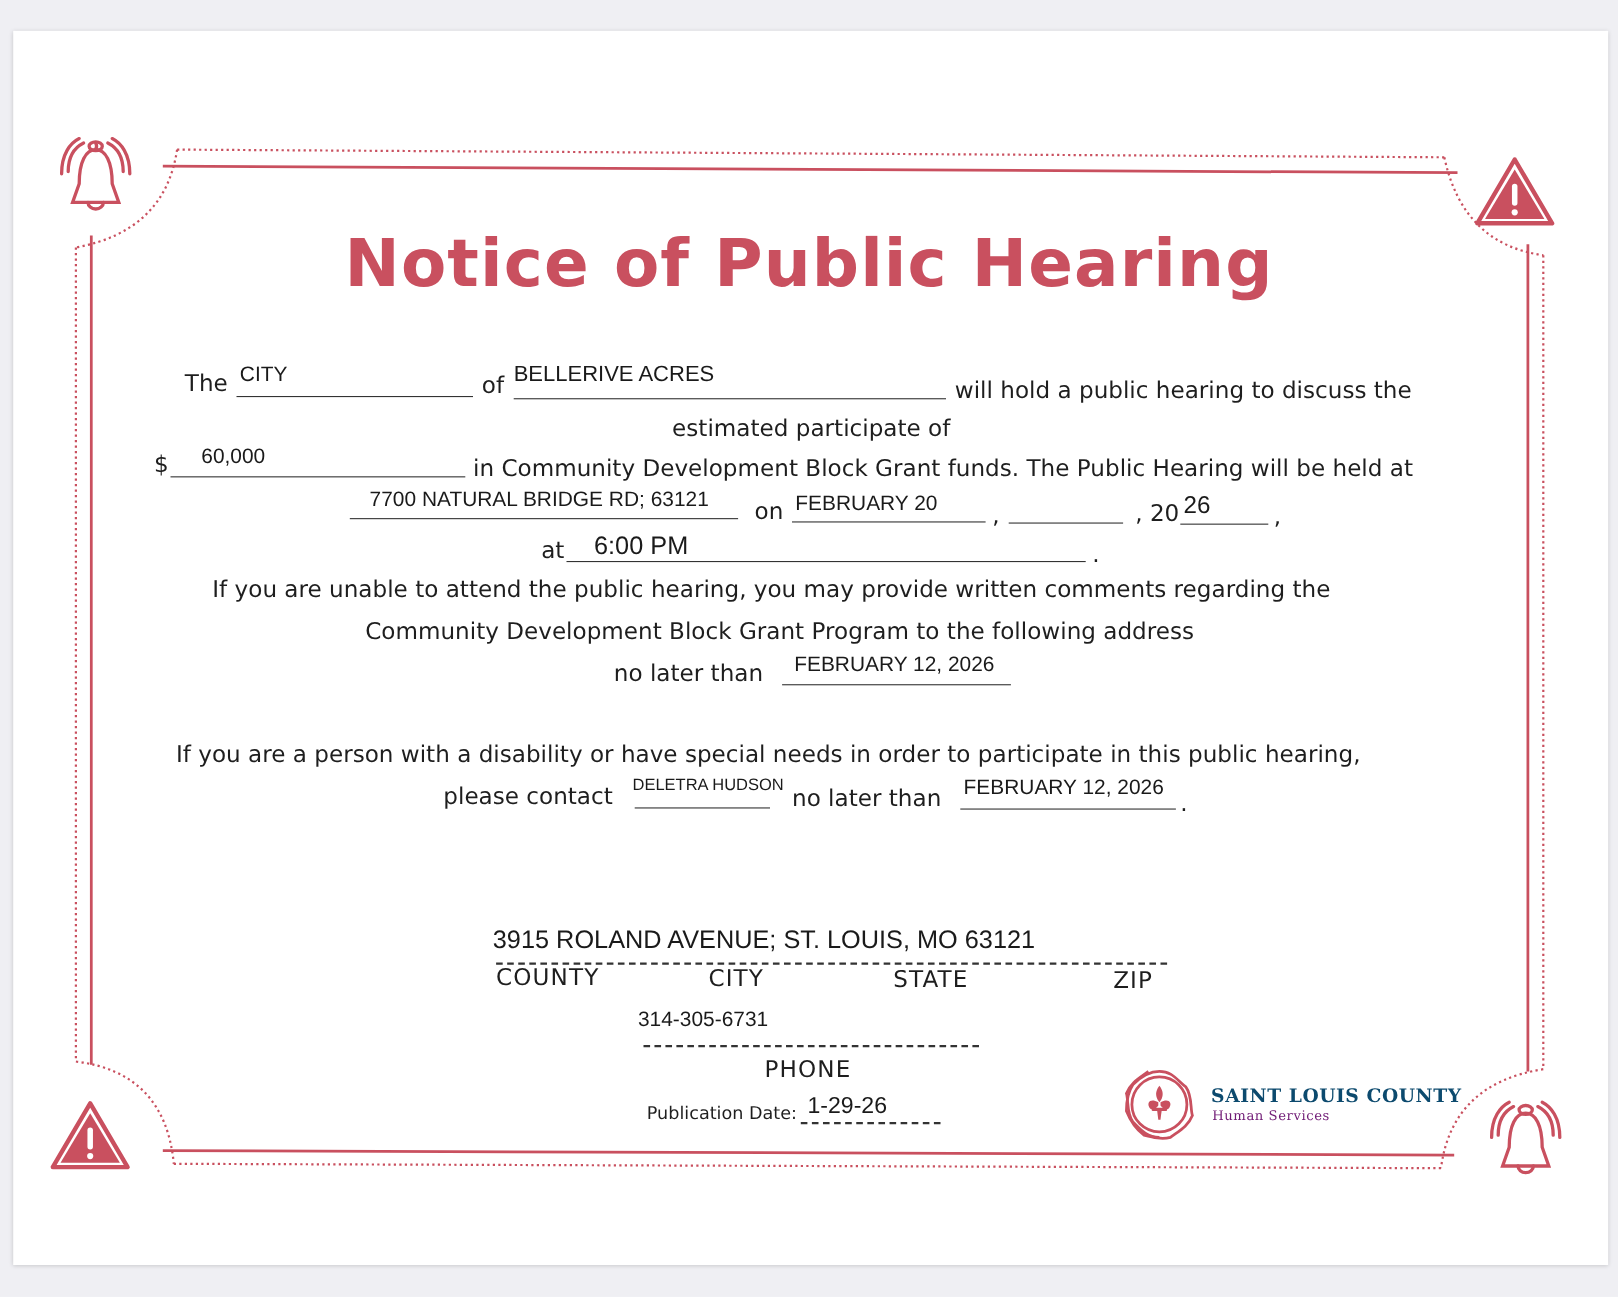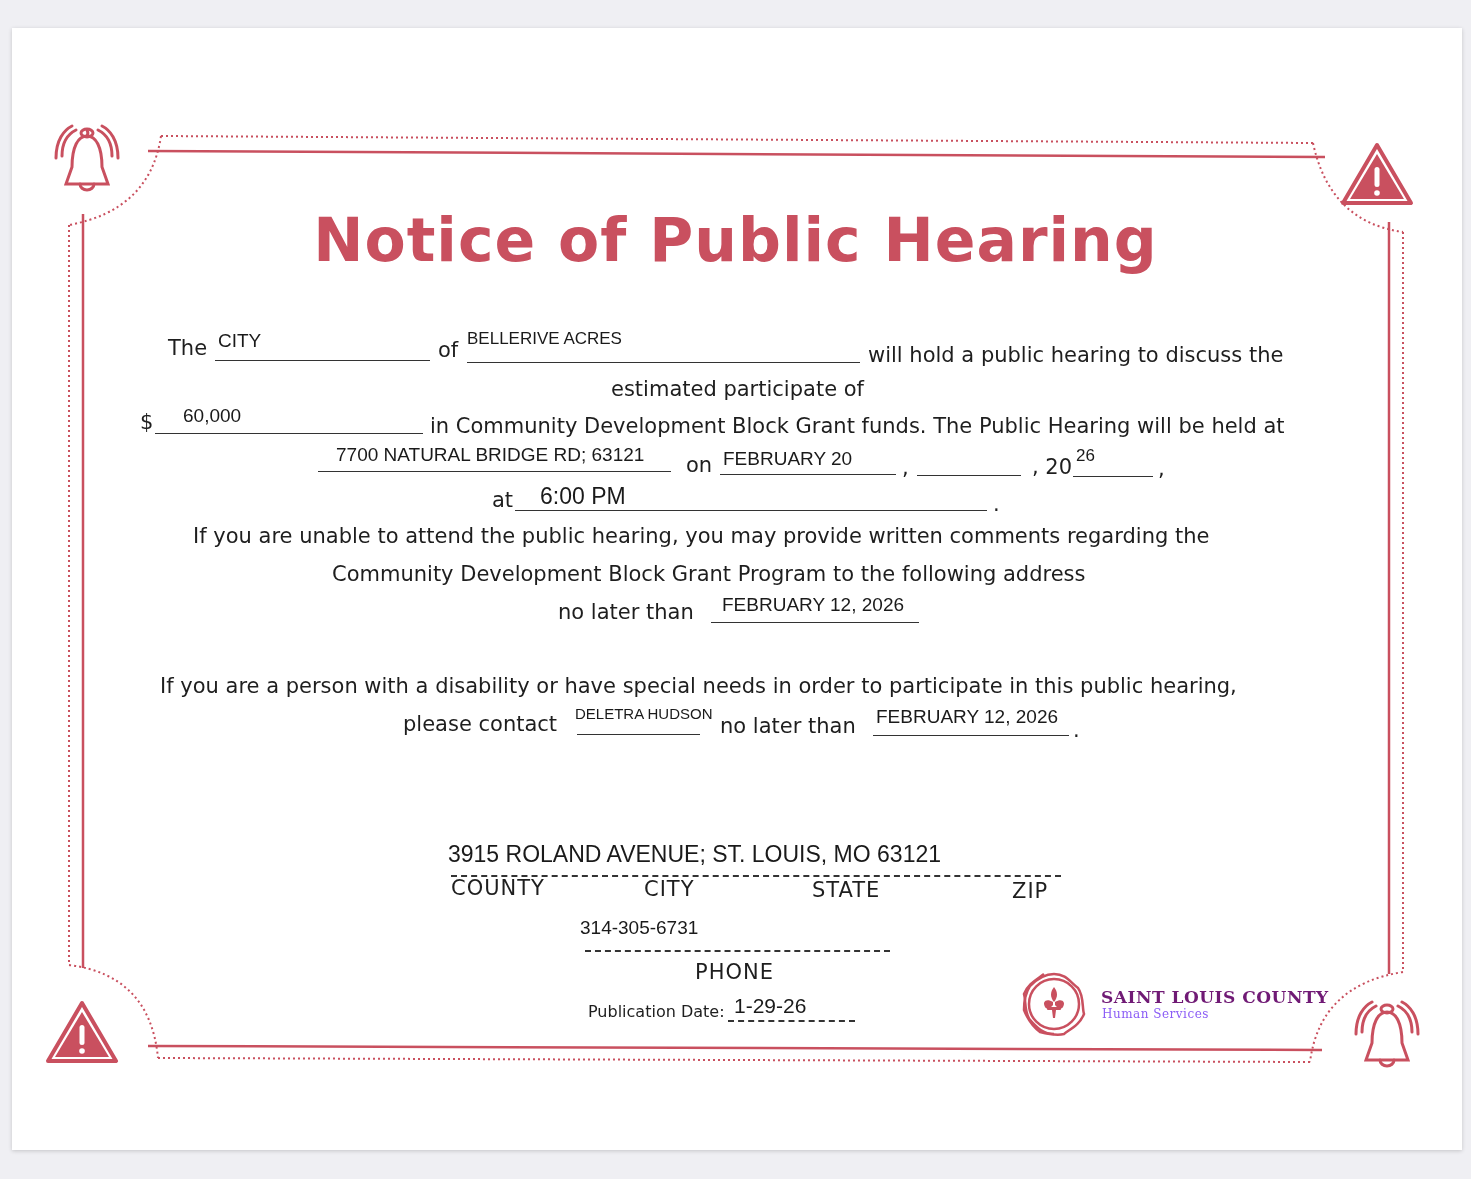--- a/index.html
+++ b/index.html
@@ -17,22 +17,22 @@
     position:absolute; left:0; width:1471px; top:205px; text-align:center;
     font-family:"DejaVu Sans", sans-serif; font-weight:bold; font-size:60px;
     color:#c9505f; letter-spacing:1px;
   }
   .body-text { font-family:"DejaVu Sans", sans-serif; font-size:21px; color:#1e1e1e; }
   .fill { font-family:"Liberation Sans", sans-serif; font-size:20px; color:#1a1a1a; }
   .fill-sm { font-family:"Liberation Sans", sans-serif; font-size:15px; color:#1a1a1a; }
   .uline { position:absolute; height:0; border-top:1.5px solid #333; }
   .dash { position:absolute; height:0; border-top:2px dashed #333; }
   .label-caps { font-family:"DejaVu Sans", sans-serif; font-size:21px; color:#1e1e1e; letter-spacing:1px; }
-  .logo-name { font-family:"DejaVu Serif", serif; font-weight:bold; font-size:17px; color:#701a75; letter-spacing:0.5px; }
-  .logo-sub { font-family:"DejaVu Serif", serif; font-size:12px; color:#8b5cf6; letter-spacing:0.5px;text-align:center; }
+  .logo-name { font-family:"DejaVu Serif", serif; font-weight:bold; font-size:17px; color:#0c4a6e; letter-spacing:0.5px; }
+  .logo-sub { font-family:"DejaVu Serif", serif; font-size:12px; color:#701a75; letter-spacing:0.5px;text-align:center; }
 </style>
 </head>
 <body>
 
 <div class="sheet"></div>
 
 <svg class="frame" width="1471" height="1179">
   <g stroke="#c9505f" fill="none">
 
     <line x1="148" y1="151" x2="1325" y2="157" stroke-width="2.5"></line>
@@ -89,40 +89,40 @@
     <path d="M70 36 C70 18 62 8 54 4"></path>
   </g>
 </svg>
 
 <div class="title">Notice of Public Hearing</div>
 
 <span class="abs body-text" style="left:168px;top:336px">The</span>
 <span class="abs fill" style="left:218px;top:330px;font-size:19px">CITY</span>
 <div class="uline" style="left:215px;top:360px;width:215px"></div>
 <span class="abs body-text" style="left:438px;top:338px">of</span>
-<span class="abs fill" style="left:467px;top:329px;font-size:17px">BELLERIVE ACRES</span>
+<span class="abs fill" style="left:467px;top:329px;font-size:20px">BELLERIVE ACRES</span>
 <div class="uline" style="left:467px;top:362px;width:393px"></div>
 <span class="abs body-text" style="left:868px;top:343px">will hold a public hearing to discuss the</span>
 
 <span class="abs body-text" style="left:611px;top:377px">estimated participate of</span>
 
 <span class="abs body-text" style="left:140px;top:410px">$</span>
 <span class="abs fill" style="left:183px;top:405px;font-size:19px">60,000</span>
 <div class="uline" style="left:155px;top:433px;width:268px"></div>
 <span class="abs body-text" style="left:430px;top:414px">in Community Development Block Grant funds. The Public Hearing will be held at</span>
 
 <span class="abs fill" style="left:336px;top:444px;font-size:19px">7700 NATURAL BRIDGE RD; 63121</span>
 <div class="uline" style="left:318px;top:471px;width:353px"></div>
 <span class="abs body-text" style="left:686px;top:453px">on</span>
 <span class="abs fill" style="left:723px;top:448px;font-size:19px">FEBRUARY  20</span>
 <div class="uline" style="left:720px;top:474px;width:176px"></div>
 <span class="abs body-text" style="left:902px;top:456px">,</span>
 <div class="uline" style="left:917px;top:475px;width:104px"></div>
 <span class="abs body-text" style="left:1032px;top:455px">, 20</span>
-<span class="abs fill" style="left:1076px;top:446px;font-size:17px">26</span>
+<span class="abs fill" style="left:1076px;top:446px;font-size:22px">26</span>
 <div class="uline" style="left:1073px;top:476px;width:80px"></div>
 <span class="abs body-text" style="left:1158px;top:457px">,</span>
 
 <span class="abs body-text" style="left:492px;top:488px">at</span>
 <span class="abs fill" style="left:540px;top:483px;font-size:23px">6:00 PM</span>
 <div class="uline" style="left:515px;top:510px;width:472px"></div>
 <span class="abs body-text" style="left:993px;top:492px">.</span>
 
 <span class="abs body-text" style="left:193px;top:524px">If you are unable to attend the public hearing, you may provide written comments regarding the</span>
 <span class="abs body-text" style="left:332px;top:562px">Community Development Block Grant Program to the following address</span>

